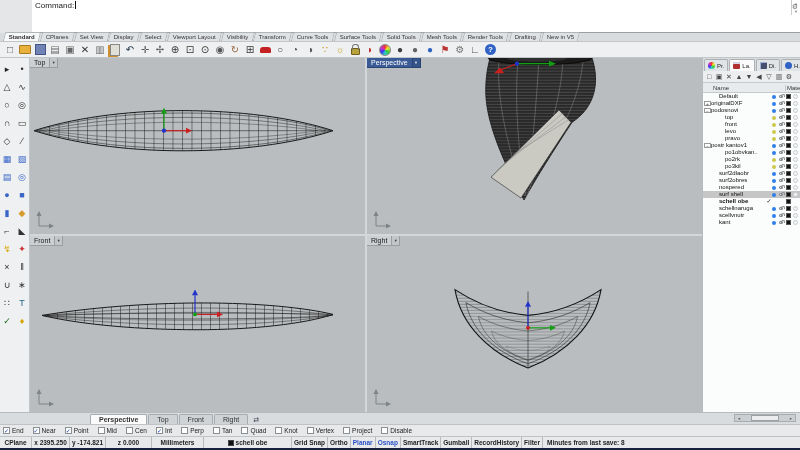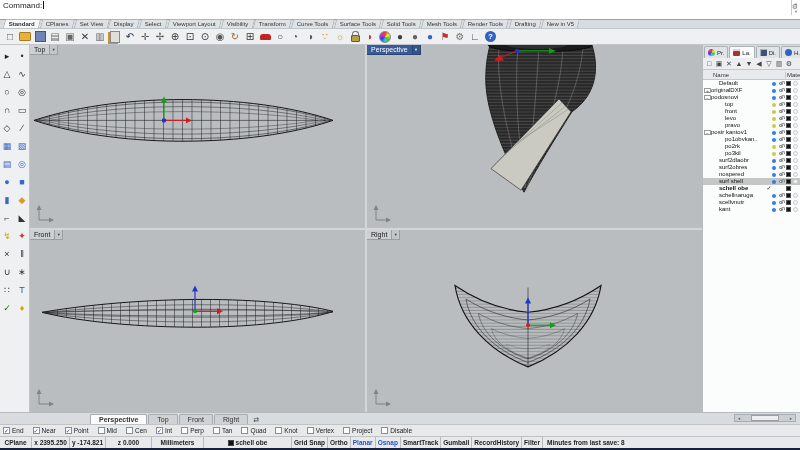--- a/index.html
+++ b/index.html
@@ -1,21 +1,21 @@
 <!DOCTYPE html>
 <html><head>
 <meta charset="utf-8">
 <style>
   *{margin:0;padding:0;box-sizing:border-box;}
   html,body{width:800px;height:450px;overflow:hidden;}
   body{font-family:"Liberation Sans","DejaVu Sans",sans-serif;font-size:7px;color:#222;background:#e4e6e8;-webkit-user-select:none;user-select:none;}
   .app{width:800px;height:450px;display:flex;flex-direction:column;background:#e4e6e8;}
 
   
-  .cmdarea{height:20px;background:#fff;border-bottom:1px solid #9aa0a4;position:relative;}
+  .cmdarea{height:33px;background:#fff;border-bottom:1px solid #9aa0a4;position:relative;margin-left:32px;}
   .cmdline{padding:1px 3px;font-size:8px;color:#1a1a1a;}
   .caret{display:inline-block;width:1px;height:8px;background:#111;vertical-align:-1px;margin-left:1px;}
   .cmdscroll{position:absolute;right:0;top:0;width:9px;height:15px;border-left:1px solid #ccc;display:flex;flex-direction:column;align-items:center;justify-content:space-between;color:#888;font-size:4px;padding:1px 0;}
 
   
   .ttabs{height:9px;background:#d9dcde;display:flex;align-items:flex-end;padding-left:4px;border-bottom:1px solid #c2c6c9;}
   .ttab{font-size:6px;color:#333;background:#dfe2e4;border:1px solid #b0b5b8;border-bottom:none;border-radius:2px 2px 0 0;padding:0 4px;margin-right:1px;height:9px;line-height:9px;white-space:nowrap;transform:skewX(-14deg);}
   .ttab span{display:inline-block;transform:skewX(14deg);}
   .ttab.on{background:#f7f8f9;font-weight:bold;}
 

